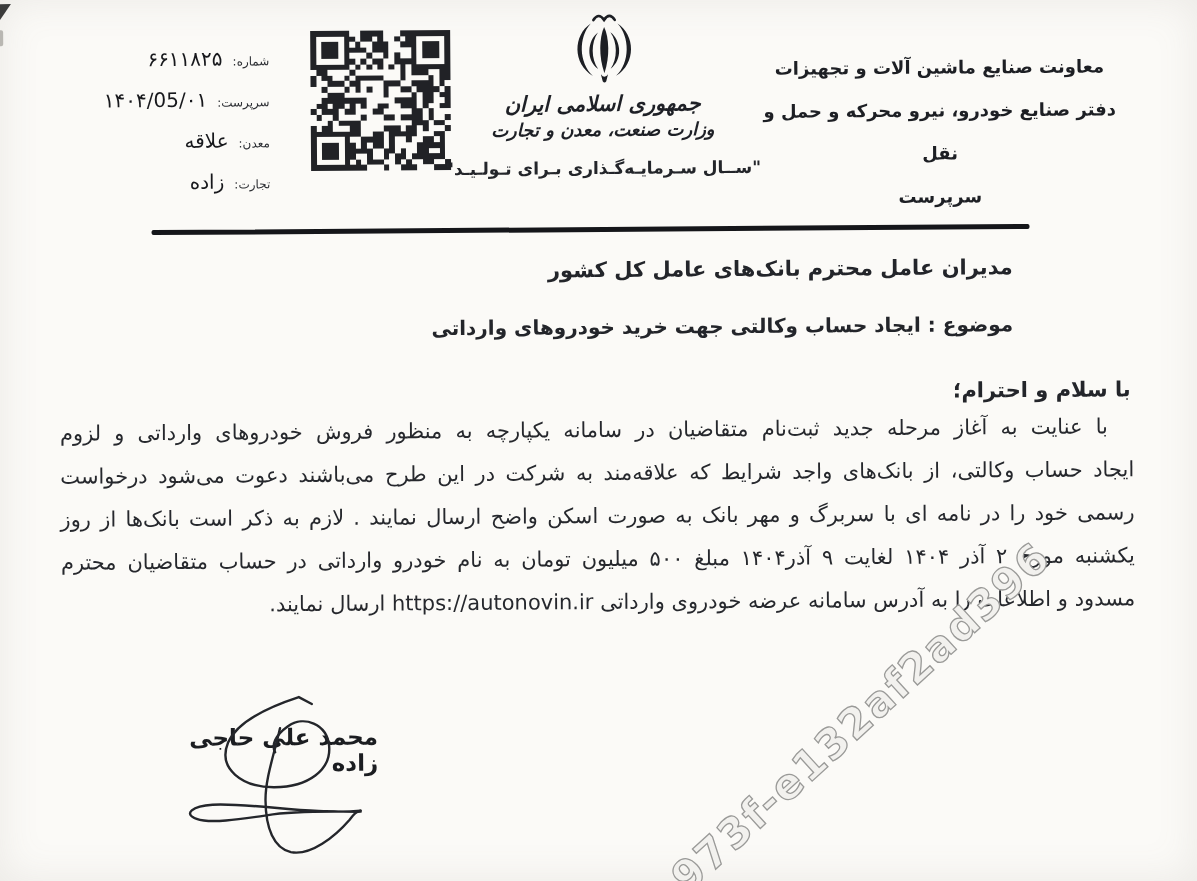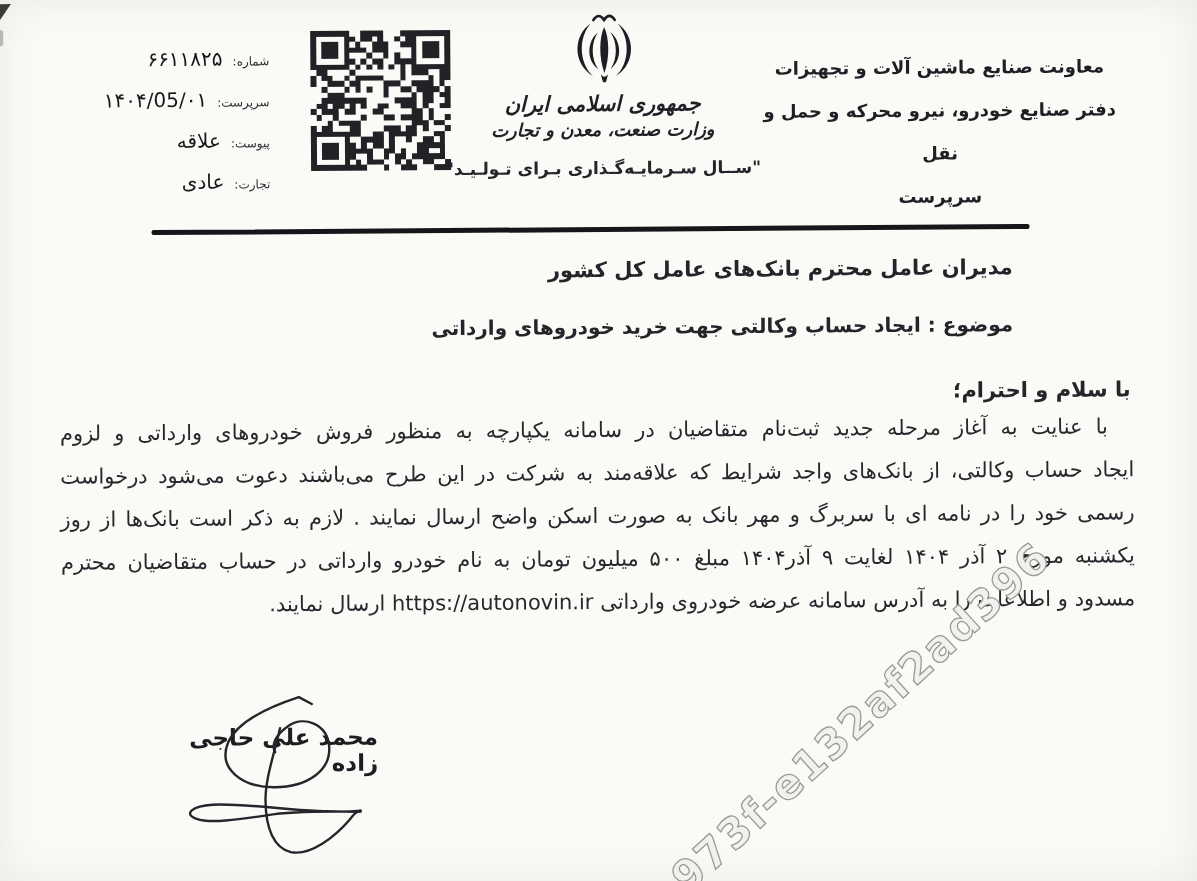--- a/index.html
+++ b/index.html
@@ -74,26 +74,26 @@
     <div class="meta">
       <div class="meta-row">
         <span class="meta-label fa">شماره:</span>
         <span class="meta-value fa">۶۶۱۱۸۲۵</span>
       </div>
       <div class="meta-row">
         <span class="meta-label fa">سرپرست:</span>
         <span class="meta-value fa">۱۴۰۴/05/۰۱</span>
       </div>
       <div class="meta-row">
-        <span class="meta-label fa">پیوست:</span>
+        <span class="meta-label fa">معدن:</span>
         <span class="meta-value fa">علاقه</span>
       </div>
       <div class="meta-row">
         <span class="meta-label fa">تجارت:</span>
-        <span class="meta-value fa">عادی</span>
+        <span class="meta-value fa">زاده</span>
       </div>
     </div>
 
     <div class="qr-wrap"><svg viewBox="0 0 140 140" width="140" height="140" shape-rendering="crispEdges">
           <g fill="#1c1d21">
             <rect x="0.0" y="0.0" width="5.6" height="5.6"></rect>
             <rect x="5.6" y="0.0" width="5.6" height="5.6"></rect>
             <rect x="11.2" y="0.0" width="5.6" height="5.6"></rect>
             <rect x="16.8" y="0.0" width="5.6" height="5.6"></rect>
             <rect x="22.4" y="0.0" width="5.6" height="5.6"></rect>

